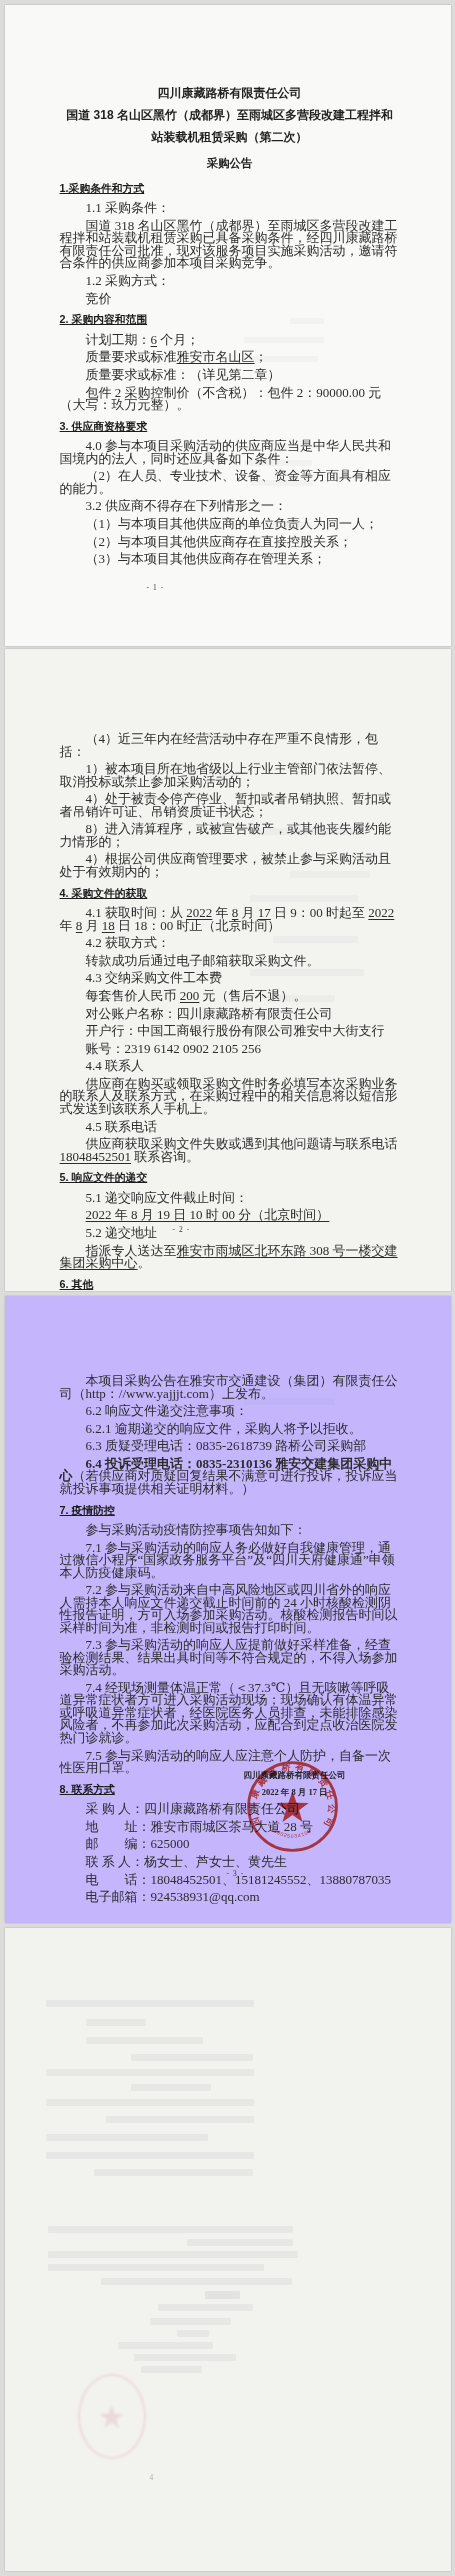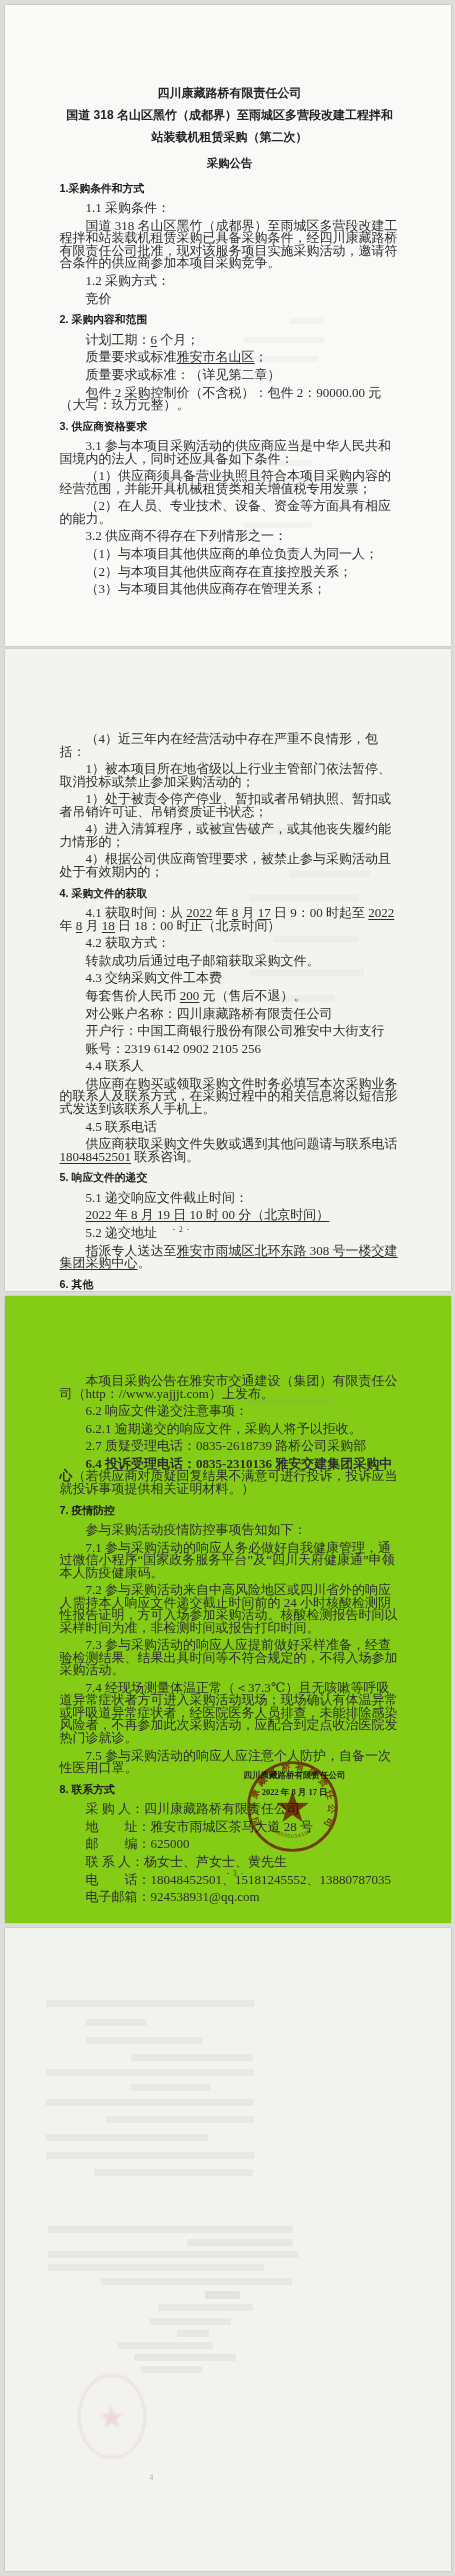--- a/index.html
+++ b/index.html
@@ -9,32 +9,32 @@
     font-family:"Liberation Serif","DejaVu Serif",serif;
     color:#2d2d2d;
   }
   .page{
     position:absolute;left:4.6px;width:446px;
     box-shadow:0 0 1.7px rgba(0,0,0,.22);
     overflow:hidden;
   }
   #page-1{top:4.6px;height:641px;background:#f9f9f7;}
   #page-2{top:649px;height:642px;background:#f3f3f0;}
-  #page-3{top:1296px;height:627px;background:#84cc16;}
+  #page-3{top:1296px;height:627px;background:#c4b5fd;}
   #page-4{top:1928px;height:643px;background:#f2f2ef;}
   .content{padding:0 51px 0 55px;}
   .pad1{padding-top:80px;}
   .pad2{padding-top:84px;}
   .pad3{padding-top:79px;}
   p{margin:0 0 5.1px;font-size:13px;line-height:12.5px;text-indent:2em;}
   .center{text-align:center;text-indent:0;}
   .company-line{font-family:"Liberation Sans","DejaVu Sans",sans-serif;font-weight:bold;font-size:12px;line-height:17px;margin:0 0 3.4px;color:#222;}
   .doc-title{font-family:"Liberation Sans","DejaVu Sans",sans-serif;font-weight:bold;font-size:12px;line-height:21.6px;margin:0;color:#222;}
   .notice-title{font-family:"Liberation Sans","DejaVu Sans",sans-serif;font-weight:bold;font-size:11.4px;line-height:17px;margin:6.8px 0 9px;color:#222;}
-  .sec{font-family:"Liberation Sans","DejaVu Sans",sans-serif;font-weight:bold;font-size:10.8px;line-height:15px;margin:7.4px 0 6.3px;text-indent:0;color:#1c1c1c;}
+  .sec{font-family:"Liberation Sans","DejaVu Sans",sans-serif;font-weight:bold;font-size:10.8px;line-height:15px;margin:7.4px 0 6.3px;text-indent:0;color:#1c1c1c;text-decoration:underline;}
   .bold{font-weight:normal;}
   .b{font-weight:bold;}
   u{text-decoration:underline;text-underline-offset:1.7px;}
   .pfoot{position:absolute;font-size:7.4px;color:#3a3a3a;letter-spacing:1.1px;}
   
   .sign-line{position:absolute;width:182px;text-align:center;font-size:8.5px;font-weight:600;color:#242424;text-indent:0;}
   .seal-svg{position:absolute;mix-blend-mode:multiply;opacity:.9;}
   
   .ghost{position:absolute;height:6.8px;background:#8d939b;opacity:.10;filter:blur(0.7px);border-radius:1.1px;}
   .ghost-f{opacity:.06;}
@@ -61,44 +61,43 @@
     <p>1.2 采购方式：</p>
     <p>竞价</p>
 
     <div class="sec">2. 采购内容和范围</div>
     <p><span>计划工期：</span><u>6</u><span> 个月；</span></p>
     <p><span>质量要求或标准</span><u>雅安市名山区</u><span>；</span></p>
     <p>质量要求或标准：（详见第二章）</p>
     <p class="bold">包件 2 采购控制价（不含税）：包件 2：90000.00 元（大写：玖万元整）。</p>
 
     <div class="sec">3.  供应商资格要求</div>
-    <p>3.1 参与本项目采购活动的供应商应当是中华人民共和国境内的法人，同时还应具备如下条件：</p>
-    <p>（1）供应商须具备营业执照且符合本项目采购内容的经营范围，并能开具机械租赁类相关增值税专用发票；</p>
+    <p>4.0 参与本项目采购活动的供应商应当是中华人民共和国境内的法人，同时还应具备如下条件：</p>
     <p>（2）在人员、专业技术、设备、资金等方面具有相应的能力。</p>
     <p>3.2 供应商不得存在下列情形之一：</p>
     <p>（1）与本项目其他供应商的单位负责人为同一人；</p>
     <p>（2）与本项目其他供应商存在直接控股关系；</p>
     <p>（3）与本项目其他供应商存在管理关系；</p>
   </div>
 
   <div class="ghost ghost-f" style="left:285px;top:313px;width:34px;"></div>
   <div class="ghost ghost-f" style="left:239px;top:332px;width:80px;"></div>
   <div class="ghost ghost-f" style="left:245px;top:351px;width:68px;"></div>
   <div class="ghost ghost-f" style="left:239px;top:455px;width:68px;"></div>
   <div class="ghost ghost-f" style="left:245px;top:475px;width:63px;"></div>
   <div class="ghost ghost-f" style="left:239px;top:517px;width:68px;"></div>
   <div class="pfoot" style="left:142px;top:578px;">- 1 -</div>
 </div>
 
 <div class="page" id="page-2">
   <div class="content pad2">
     <p>（4）近三年内在经营活动中存在严重不良情形，包括：</p>
     <p>1）被本项目所在地省级以上行业主管部门依法暂停、取消投标或禁止参加采购活动的；</p>
-    <p>1）处于被责令停产停业、暂扣或者吊销执照、暂扣或者吊销许可证、吊销资质证书状态；</p>
-    <p>4）进入清算程序，或被宣告破产，或其他丧失履约能力情形的；</p>
+    <p>4）处于被责令停产停业、暂扣或者吊销执照、暂扣或者吊销许可证、吊销资质证书状态；</p>
+    <p>8）进入清算程序，或被宣告破产，或其他丧失履约能力情形的；</p>
     <p>4）根据公司供应商管理要求，被禁止参与采购活动且处于有效期内的；</p>
 
     <div class="sec">4. 采购文件的获取</div>
     <p><span>4.1 获取时间：从 </span><u>2022</u><span> 年 </span><u>8</u><span> 月 </span><u>17</u><span> 日 9：00 时起至 </span><u>2022</u><span> 年 </span><u>8</u><span> 月 </span><u>18</u><span> 日 18：00 时止（北京时间）</span></p>
     <p>4.2  获取方式：</p>
     <p>转款成功后通过电子邮箱获取采购文件。</p>
     <p>4.3 交纳采购文件工本费</p>
     <p><span>每套售价人民币 </span><u>200</u><span> 元（售后不退）。</span></p>
     <p>对公账户名称：四川康藏路桥有限责任公司</p>
     <p>开户行：中国工商银行股份有限公司雅安中大街支行</p>
@@ -125,21 +124,21 @@
   <div class="ghost ghost-f" style="left:245px;top:320px;width:114px;"></div>
   <div class="ghost ghost-f" style="left:262px;top:346px;width:68px;"></div>
   <div class="pfoot" style="left:168px;top:576px;">- 2 -</div>
 </div>
 
 <div class="page" id="page-3">
   <div class="content pad3">
     <p>本项目采购公告在雅安市交通建设（集团）有限责任公司（http：//www.yajjjt.com）上发布。</p>
     <p>6.2 响应文件递交注意事项：</p>
     <p>6.2.1 逾期递交的响应文件，采购人将予以拒收。</p>
-    <p class="bold">2.7 质疑受理电话：0835-2618739 路桥公司采购部</p>
+    <p class="bold">6.3 质疑受理电话：0835-2618739 路桥公司采购部</p>
     <p><span class="b">6.4 投诉受理电话：0835-2310136 雅安交建集团采购中心</span><span>（若供应商对质疑回复结果不满意可进行投诉，投诉应当就投诉事项提供相关证明材料。）</span></p>
 
     <div class="sec">7. 疫情防控</div>
     <p>参与采购活动疫情防控事项告知如下：</p>
     <p>7.1 参与采购活动的响应人务必做好自我健康管理，通过微信小程序“国家政务服务平台”及“四川天府健康通”申领本人防疫健康码。</p>
     <p>7.2 参与采购活动来自中高风险地区或四川省外的响应人需持本人响应文件递交截止时间前的 24 小时核酸检测阴性报告证明，方可入场参加采购活动。核酸检测报告时间以采样时间为准，非检测时间或报告打印时间。</p>
     <p>7.3 参与采购活动的响应人应提前做好采样准备，经查验检测结果、结果出具时间等不符合规定的，不得入场参加采购活动。</p>
     <p>7.4 经现场测量体温正常（＜37.3℃）且无咳嗽等呼吸道异常症状者方可进入采购活动现场；现场确认有体温异常或呼吸道异常症状者，经医院医务人员排查，未能排除感染风险者，不再参加此次采购活动，应配合到定点收治医院发热门诊就诊。</p>
     <p>7.5 参与采购活动的响应人应注意个人防护，自备一次性医用口罩。</p>
 

